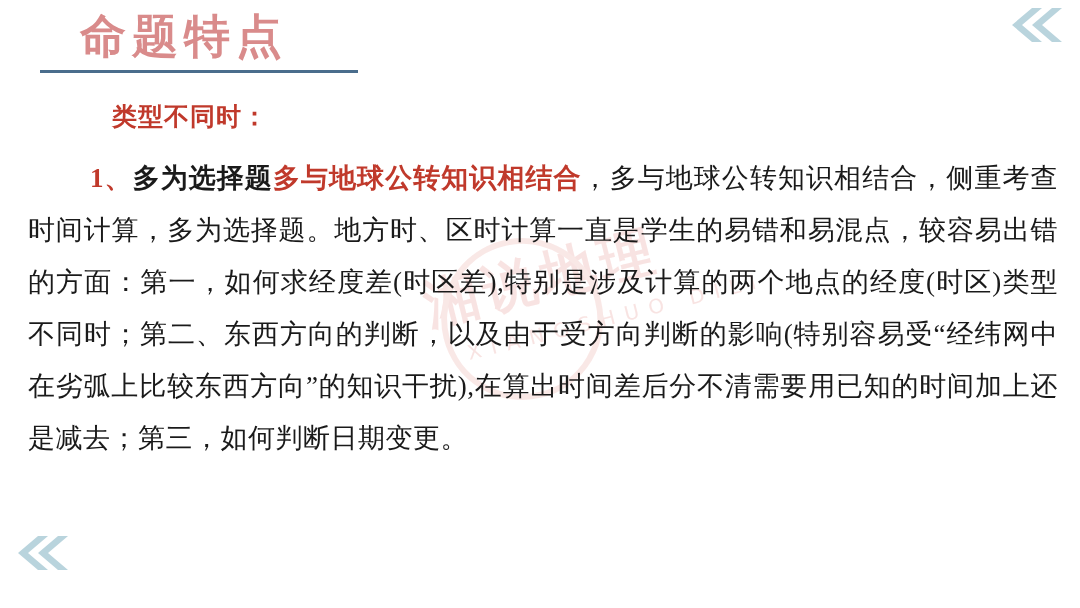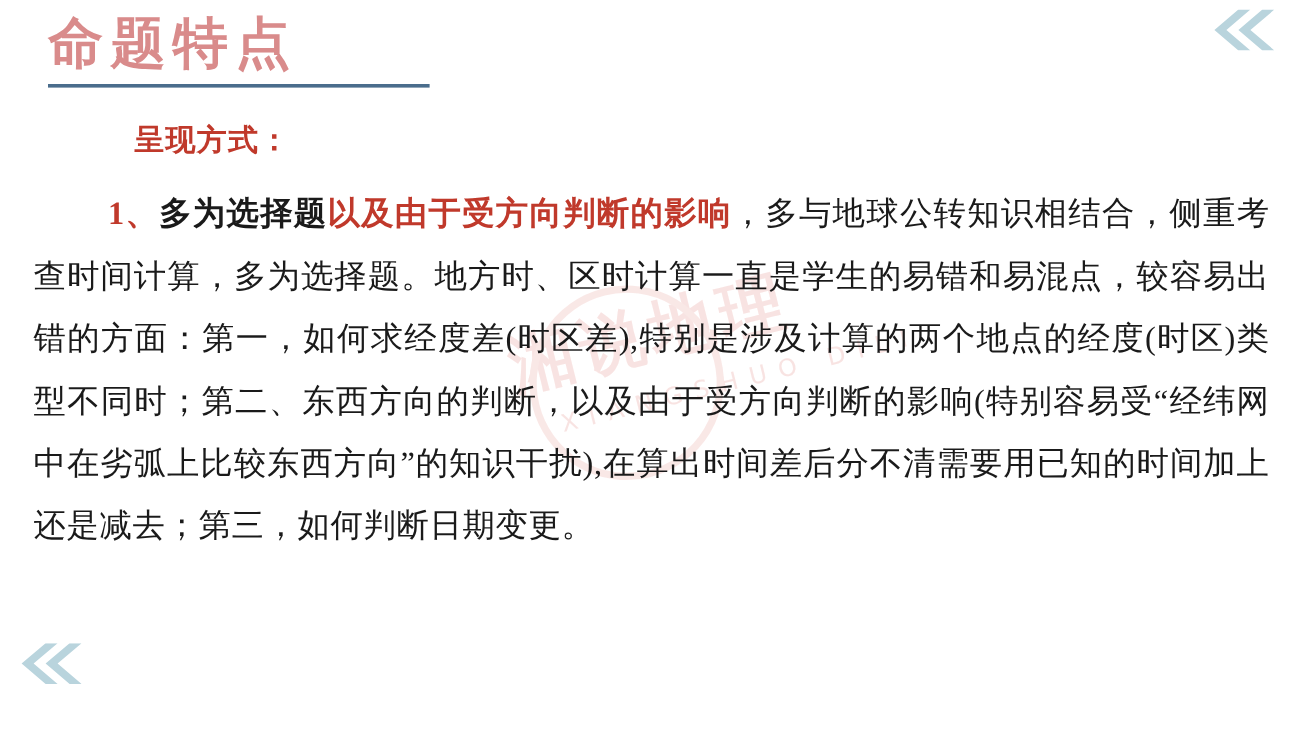--- a/index.html
+++ b/index.html
@@ -30,20 +30,21 @@
     width: 320px;
   }
   .slide-title {
     font-family: "DejaVu Sans", sans-serif;
     font-weight: bold;
     font-size: 46px;
     letter-spacing: 6px;
     color: #d98b8b;
     line-height: 1.25;
     white-space: nowrap;
+    margin-left: 40px;
   }
   .title-underline {
     margin-top: 4px;
     width: 318px;
     height: 3px;
     background: #4a6d8c;
   }
 
   
   .chev {
@@ -153,19 +154,19 @@
       <polygon points="44,0 54,0 34,17 54,34 44,34 24,17" fill="#b9d4dd"></polygon>
     </svg>
   </span>
 
   <div class="watermark">
     <div class="wm-ring"></div>
     <div class="wm-text">湘说地理</div>
     <div class="wm-sub">XIANGSHUO DILI</div>
   </div>
 
-  <div class="subhead">呈现方式：</div>
+  <div class="subhead">类型不同时：</div>
 
   <div class="paragraph">
-    <span class="lead red">1、</span><span class="bold-dark">多为选择题</span><span class="redtext bold-dark">以及由于受方向判断的影响</span><span>，多与地球公转知识相结合，侧重考查时间计算，多为选择题。地方时、区时计算一直是学生的易错和易混点，较容易出错的方面：第一，如何求经度差(时区差),特别是涉及计算的两个地点的经度(时区)类型不同时；第二、东西方向的判断，以及由于受方向判断的影响(特别容易受“经纬网中在劣弧上比较东西方向”的知识干扰),在算出时间差后分不清需要用已知的时间加上还是减去；第三，如何判断日期变更。</span>
+    <span class="lead red">1、</span><span class="bold-dark">多为选择题</span><span class="redtext bold-dark">多与地球公转知识相结合</span><span>，多与地球公转知识相结合，侧重考查时间计算，多为选择题。地方时、区时计算一直是学生的易错和易混点，较容易出错的方面：第一，如何求经度差(时区差),特别是涉及计算的两个地点的经度(时区)类型不同时；第二、东西方向的判断，以及由于受方向判断的影响(特别容易受“经纬网中在劣弧上比较东西方向”的知识干扰),在算出时间差后分不清需要用已知的时间加上还是减去；第三，如何判断日期变更。</span>
   </div>
 
 </div>
 
 </body></html>

